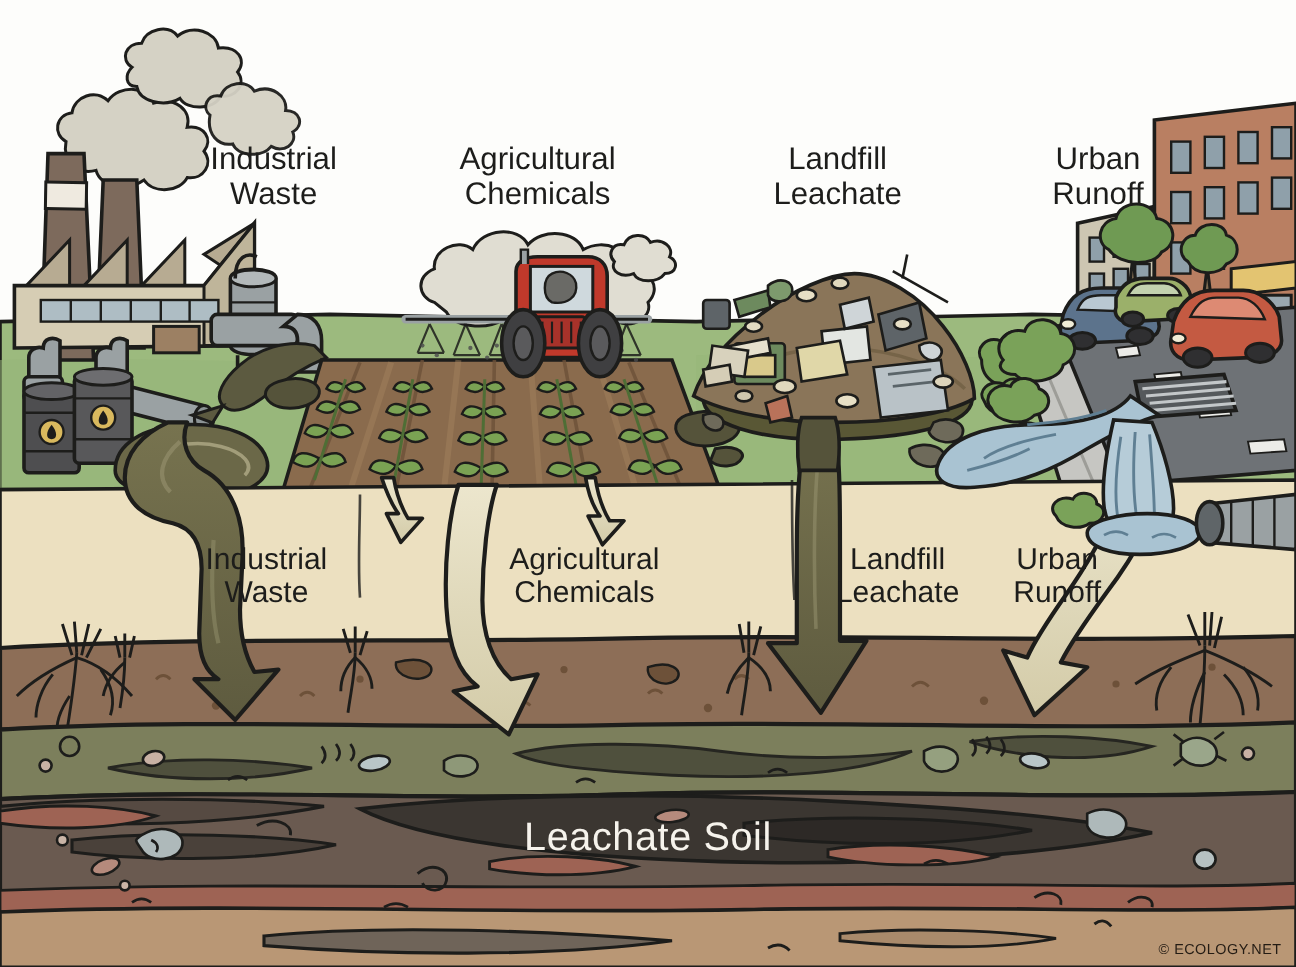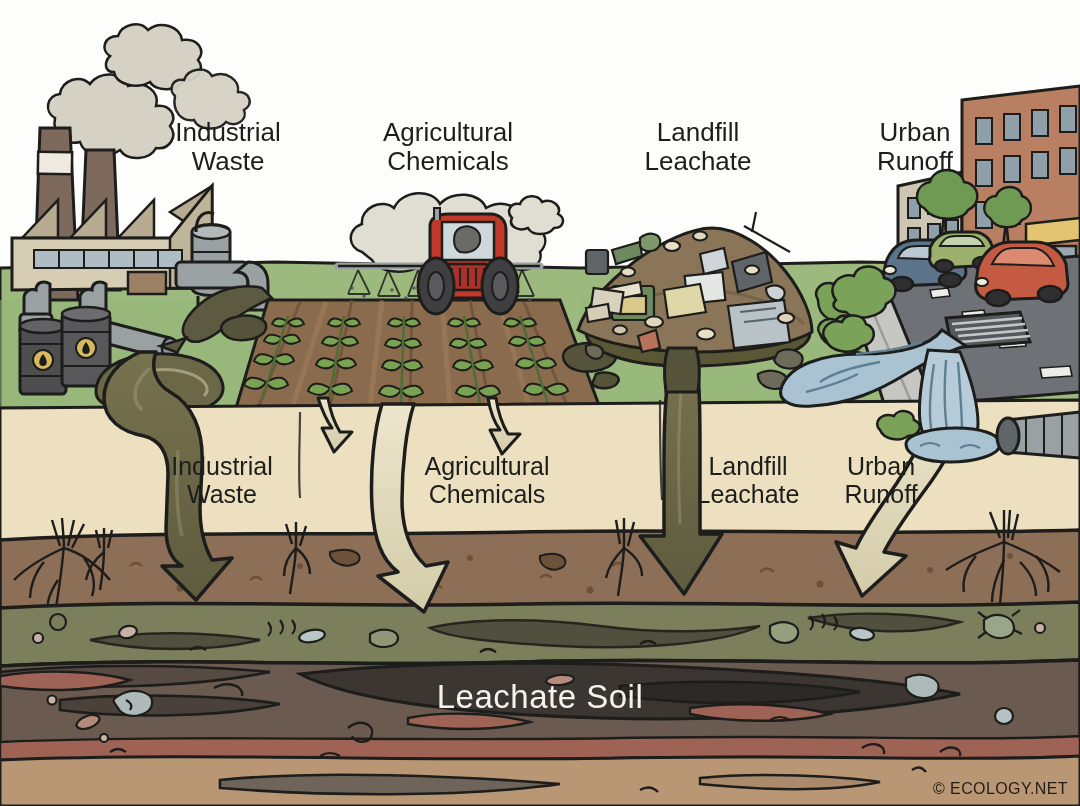--- a/index.html
+++ b/index.html
@@ -4,21 +4,21 @@
 <style>
   html,body{margin:0;padding:0;background:#fff;}
   body{font-family:"Liberation Sans",sans-serif;}
   #stage{position:relative;width:1080px;height:806px;overflow:hidden;background:#fdfdfb;}
   #scene{position:absolute;left:0;top:0;width:1080px;height:806px;}
   .lbl{position:absolute;text-align:center;line-height:1.12;color:#1d1d1b;
        font-family:"Liberation Sans",sans-serif;font-size:26px;white-space:pre;}
   .lbl.sub{font-size:25px;}
   .title{position:absolute;color:#f6f3ec;font-size:33px;letter-spacing:.5px;
          font-family:"Liberation Sans",sans-serif;text-align:center;}
-  .credit{position:absolute;right:12px;bottom:8px;font-size:16px;color:#241c14;
+  .credit{position:absolute;right:12px;bottom:8px;font-size:12px;color:#241c14;
           font-family:"Liberation Sans",sans-serif;letter-spacing:.4px;}
 </style>
 </head>
 <body>
 
 <div id="stage">
 
   <svg id="scene" viewBox="0 0 1080 806">
     <defs>
       <linearGradient id="gArrowL" x1="0" y1="0" x2="0" y2="1">

